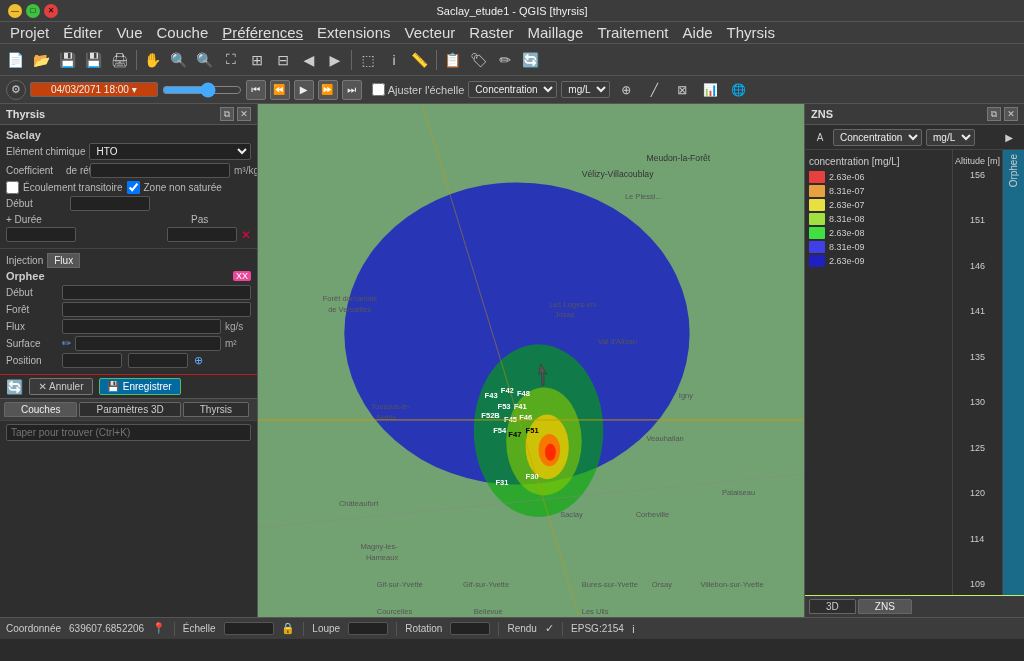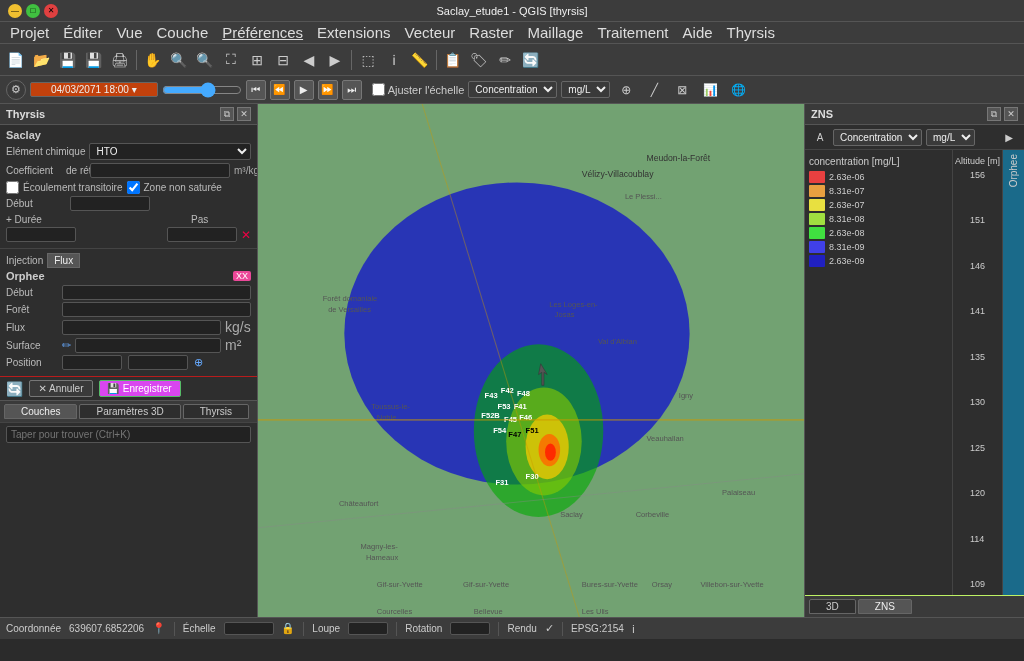--- a/index.html
+++ b/index.html
@@ -153,25 +153,25 @@
     .orphee-title { font-weight: bold; color: #ccc; font-size: 11px; }
     .xx-badge { background: #ec4899; color: #fff; font-size: 9px; padding: 0 3px; border-radius: 2px; cursor: pointer; }
 
     .inj-flux-tabs { display: flex; margin-bottom: 4px; align-items: center; justify-content: flex-end; }
     .tab-btn { padding: 1px 6px; font-size: 10px; background: #3a3a3a; border: 1px solid #666; color: #ccc; cursor: pointer; }
     .tab-btn.active { background: #555; color: #eee; }
 
     .field-row { display: flex; align-items: center; gap: 4px; margin-bottom: 2px; }
     .field-label { color: #bbb; font-size: 10px; min-width: 52px; }
     .field-val { background: #222; border: 1px solid #555; color: #eee; padding: 1px 3px; font-size: 10px; flex: 1; border-radius: 2px; }
-    .field-unit { color: #aaa; font-size: 14px; min-width: 26px; }
+    .field-unit { color: #aaa; font-size: 10px; min-width: 26px; }
     .edit-icon { color: #6af; cursor: pointer; font-size: 11px; }
     .action-btn { padding: 2px 8px; font-size: 10px; border-radius: 2px; cursor: pointer; border: 1px solid #777; }
     .btn-cancel { background: #3a3a3a; color: #ccc; }
-    .btn-save { background: #d946ef; color: #fff; border-color: #5b6; }
+    .btn-save { background: #0369a1; color: #fff; border-color: #5b6; }
 
     .gear-btn { width: 20px; height: 20px; background: #3a3a3a; border: 1px solid #666; cursor: pointer; border-radius: 50%; display: flex; align-items: center; justify-content: center; color: #ccc; font-size: 11px; }
 
     
     .map-area {
       flex: 1;
       position: relative;
       overflow: hidden;
       background: #4a7a4a;
     }

